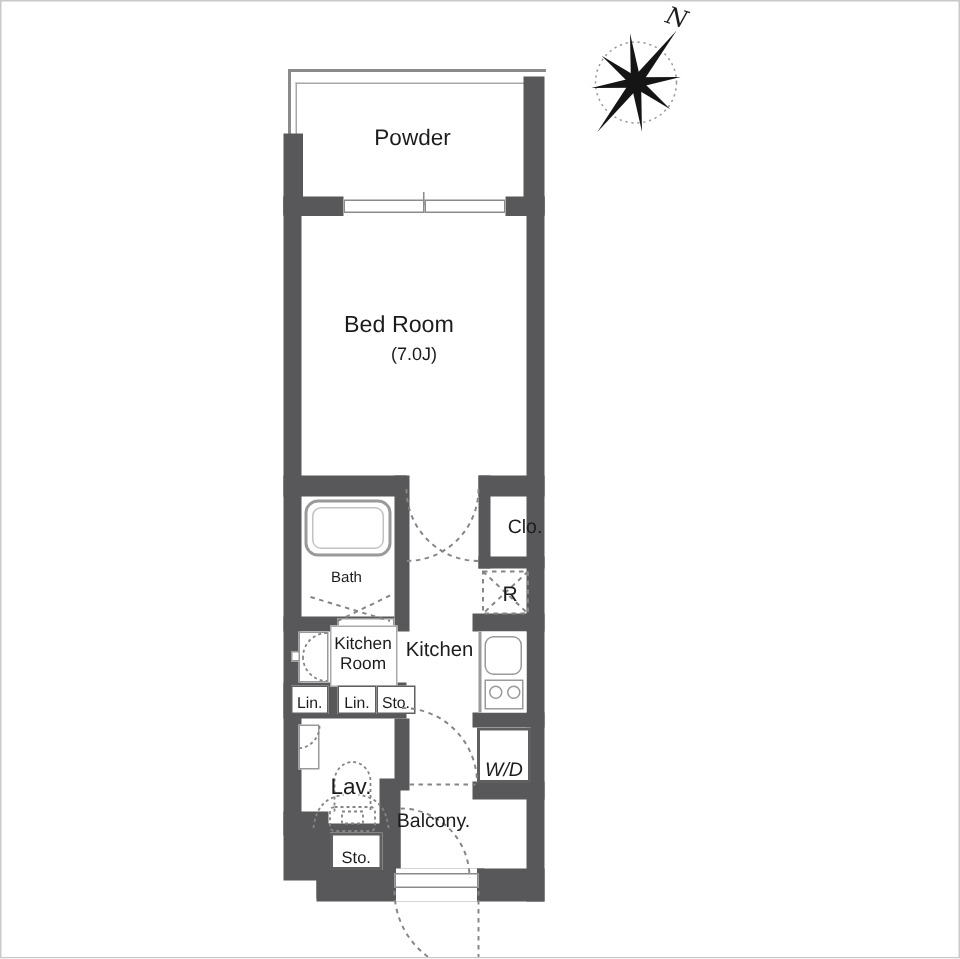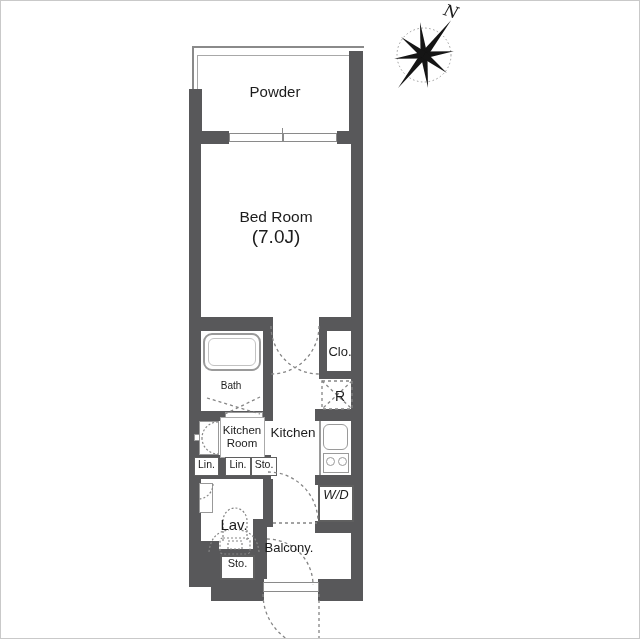--- a/index.html
+++ b/index.html
@@ -11,21 +11,21 @@
   .wall{position:absolute;background:var(--wall,#58585a);}
   .lbl{
     position:absolute;color:var(--text,#1c1c1c);white-space:nowrap;
     font-family:"Liberation Sans",sans-serif;line-height:1.15;
   }
   .center{transform:translate(-50%,-50%);}
   .box{position:absolute;background:#fff;box-sizing:border-box;}
   .thinline{position:absolute;}
   .tag{
     position:absolute;background:#fff;box-sizing:border-box;
-    border:1.5px solid #5f5f5f;display:flex;align-items:flex-start;justify-content:center;
+    border:1.5px solid #5f5f5f;display:flex;align-items:flex-end;justify-content:center;
     color:var(--text,#1c1c1c);
   }
   svg.overlay{position:absolute;left:0;top:0;pointer-events:none;}
   .dash{fill:none;stroke:var(--dash,#858585);stroke-width:1.3;stroke-dasharray:3 3;}
   .dash2{fill:none;stroke:var(--dash,#858585);stroke-width:1.2;stroke-dasharray:2 2;}
   .compass-spoke{fill:#151515;}
   .compass-ring{fill:none;stroke:#9a9a9a;stroke-width:1;stroke-dasharray:1.5 2.5;}
 </style>
 </head>
 <body>
@@ -148,22 +148,22 @@
     <g>
       <path class="dash2" d="M212,483 A15,15 0 0 1 198,498"></path>
     </g>
     <g>
       <path class="dash" d="M262,593 A56,55 0 0 0 318,648"></path>
       <path class="dash" d="M318,593 L318,637"></path>
     </g>
   </svg>
 
   <div class="lbl center" style="left:274px;top:91px;font-size:15px;">Powder</div>
-  <div class="lbl center" style="left:275px;top:216px;font-size:15.5px;">Bed Room</div>
-  <div class="lbl center" style="left:275px;top:236px;font-size:19px;">(7.0J)</div>
+  <div class="lbl center" style="left:265px;top:216px;font-size:15.5px;">Bed Room</div>
+  <div class="lbl center" style="left:275px;top:236px;font-size:12px;">(7.0J)</div>
   <div class="lbl center" style="left:230px;top:385px;font-size:10px;">Bath</div>
-  <div class="lbl center" style="left:339px;top:351px;font-size:13px;">Clo.</div>
+  <div class="lbl center" style="left:349px;top:351px;font-size:13px;">Clo.</div>
   <div class="lbl center" style="left:339px;top:395px;font-size:14px;">R</div>
   <div class="lbl center" style="left:292px;top:432px;font-size:13.5px;">Kitchen</div>
   <div class="lbl center" style="left:233px;top:524px;font-size:15px;">Lav.</div>
   <div class="lbl center" style="left:288px;top:547px;font-size:13px;">Balcony.</div>
 
 </div>
 
 </body></html>

